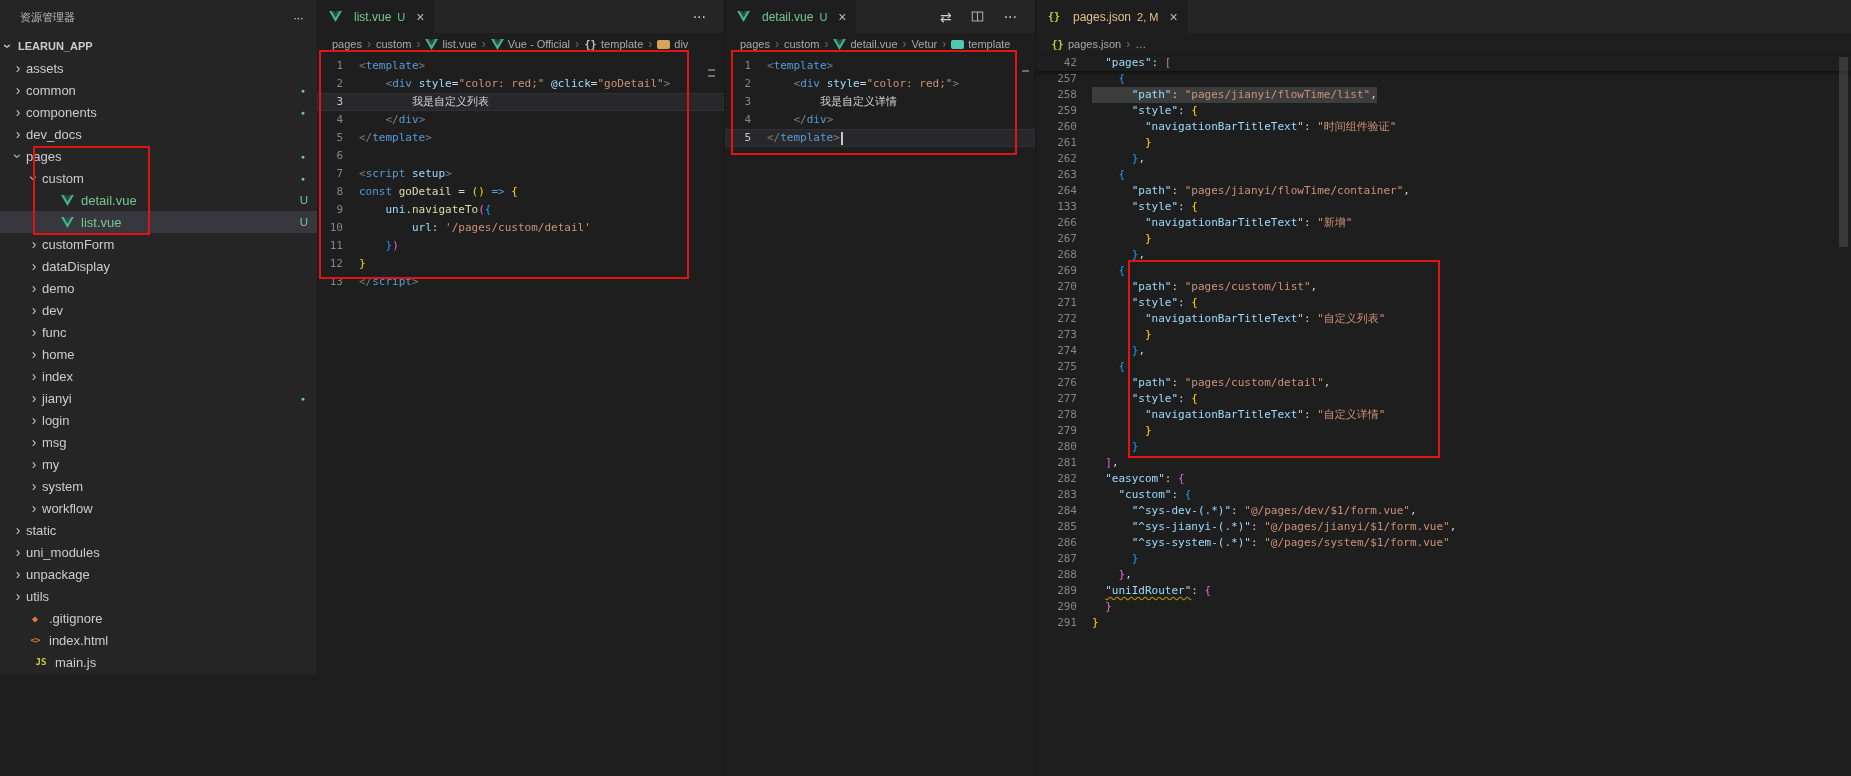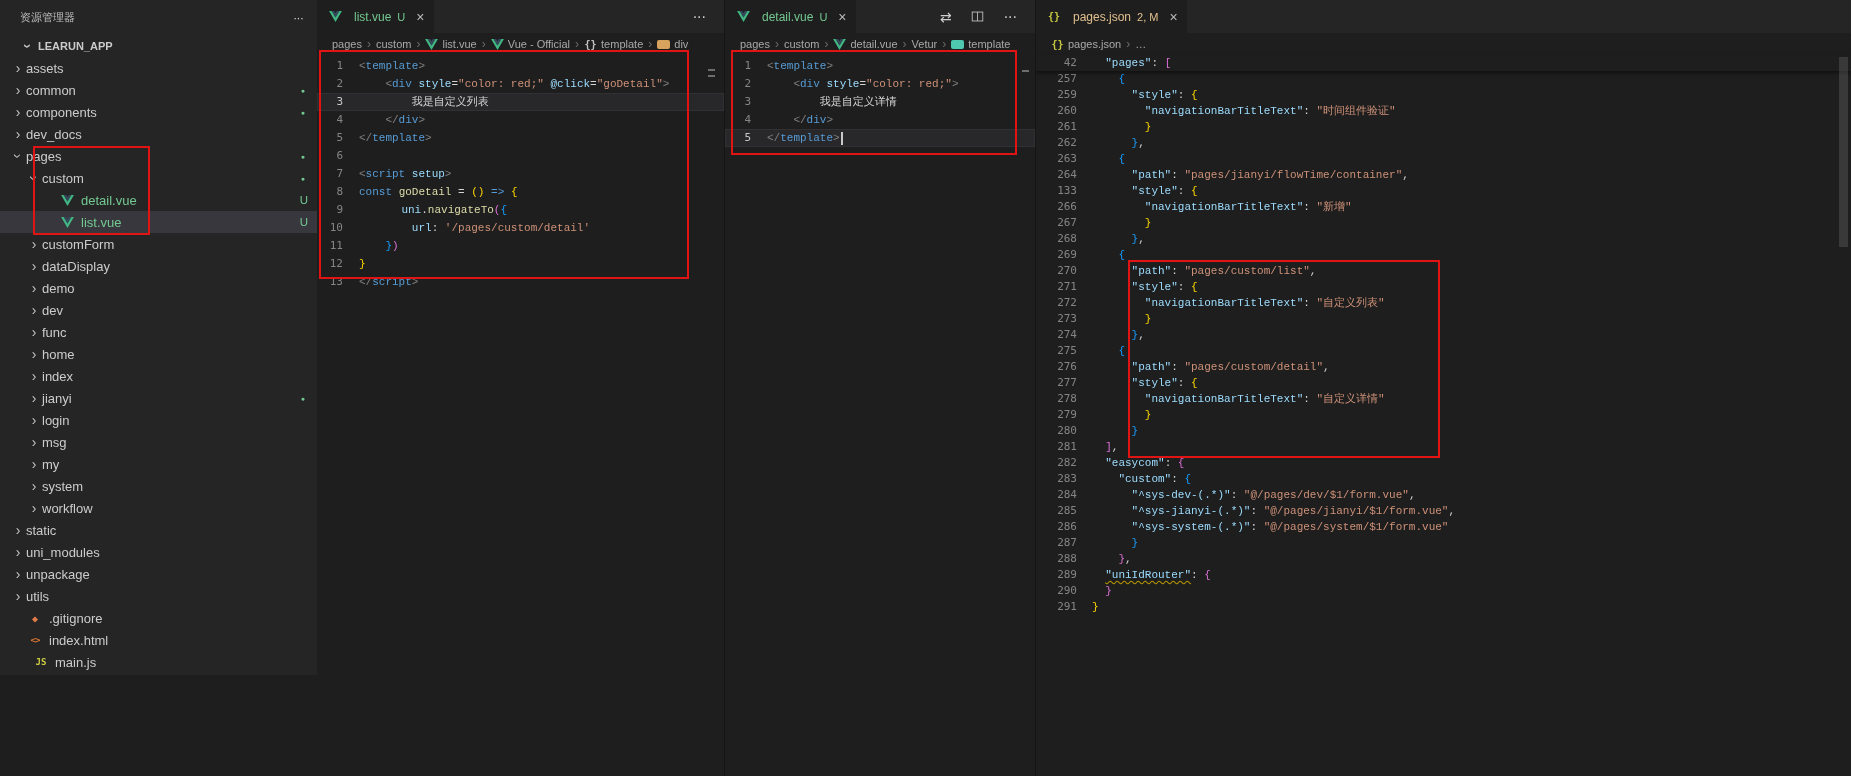--- a/index.html
+++ b/index.html
@@ -4,21 +4,21 @@
 <style>
   *{box-sizing:border-box;}
   html,body{margin:0;padding:0;width:1851px;height:776px;}
   body{background:#1e1e1e;font-family:"Liberation Sans","DejaVu Sans",sans-serif;color:#cccccc;overflow:hidden;}
   .app{position:relative;width:1851px;height:776px;overflow:hidden;background:#1e1e1e;}
 
   
   .sidebar{position:absolute;left:0;top:0;width:317px;height:675px;background:#252526;overflow:hidden;}
   .sb-header{height:35px;display:flex;align-items:center;padding:0 14px 0 20px;font-size:11px;color:#bbbbbb;}
   .sb-more{margin-left:auto;color:#cccccc;font-size:13px;letter-spacing:-1px;cursor:pointer;}
-  .sb-section{height:22px;display:flex;align-items:center;font-weight:bold;font-size:11px;color:#cccccc;padding-left:20px;gap:2px;}
+  .sb-section{height:22px;display:flex;align-items:center;font-weight:bold;font-size:11px;color:#cccccc;padding-left:0;gap:2px;}
   .tree{font-size:13px;}
   .trow{height:22px;display:flex;align-items:center;color:#cccccc;cursor:pointer;}
   .trow.selected{background:#37373d;}
   .chev{display:inline-block;width:16px;text-align:center;color:#c5c5c5;font-size:14px;flex:0 0 16px;}
   .chev.expanded{transform:rotate(90deg);}
   .chev-slot{display:inline-block;width:16px;flex:0 0 16px;}
   .fi{display:inline-flex;align-items:center;justify-content:center;width:16px;height:16px;flex:0 0 16px;margin-right:5px;font-family:"DejaVu Sans Mono",monospace;}
   .tree .fi{width:18px;flex:0 0 18px;}
   .fi-json,.fi-braces{color:#cbcb41;font-size:10px;font-weight:bold;}
   .fi-braces{color:#c5c5c5;}
@@ -55,29 +55,29 @@
   .bc-sep{color:#6a6a6a;font-size:12px;}
 
   .editor{position:relative;font-family:"DejaVu Sans Mono","Liberation Mono",monospace;font-size:11px;}
   .pane1 .editor,.pane2 .editor{padding-top:2px;}
   .line{display:flex;white-space:pre;}
   .pane1 .line,.pane2 .line{height:18px;line-height:18px;}
   .pane3 .line{height:16px;line-height:16px;}
   .gutter{flex:0 0 auto;text-align:right;color:#858585;user-select:none;}
   .pane1 .gutter,.pane2 .gutter{width:42px;padding-right:16px;}
   .pane3 .gutter{width:56px;padding-right:15px;}
-  .code{display:inline-block;font-family:Liberation Mono, monospace;}
+  .code{display:inline-block;}
   .line.cur{background:#28282b;box-shadow:inset 0 0 0 1px #313134;}
   .line.cur .gutter{color:#c6c6c6;}
   .line.sel .code{background:rgba(90,93,94,0.5);}
   .line.sticky{background:#1e1e1e;box-shadow:0 2px 4px rgba(0,0,0,0.5);position:relative;z-index:5;}
   .caret{display:inline-block;width:2px;height:13px;background:#c8c8c8;vertical-align:middle;margin-left:1px;}
 
   .tk-t{color:#569cd6;} .tk-a{color:#9cdcfe;} .tk-s{color:#ce9178;} .tk-p{color:#808080;}
-  .tk-d{color:#d4d4d4;} .tk-k{color:#569cd6;} .tk-f{color:#dcdcaa;} .tk-v{color:#9cdcfe;margin-left:16px;}
+  .tk-d{color:#d4d4d4;} .tk-k{color:#569cd6;} .tk-f{color:#dcdcaa;} .tk-v{color:#9cdcfe;}
   .tk-b1{color:#ffd700;} .tk-b2{color:#da70d6;} .tk-b3{color:#179fff;}
   .tk-w{color:#9cdcfe;text-decoration:underline wavy #b89500;text-underline-offset:2px;}
 
   
   .ann{position:absolute;border:2px solid var(--annotation);z-index:30;pointer-events:none;}
   .ann1{left:33px;top:146px;width:117px;height:89px;}
   .ann2{left:319px;top:50px;width:370px;height:229px;}
   .ann3{left:731px;top:50px;width:286px;height:105px;}
   .ann4{left:1128px;top:260px;width:312px;height:198px;}
   .ov{position:absolute;width:7px;height:2px;background:#6d6d6d;z-index:6;}
@@ -408,20 +408,21 @@
             <span class="bc-label">pages.json</span>
           </span>
           <span class="bc-sep">›</span>
           <span class="bc-item">
             <span class="bc-label">…</span>
           </span>
         </div>
         <div class="editor">
           <div class="line sticky"><span class="gutter">42</span><span class="code"><span class="tk-d">  </span><span class="tk-a">"pages"</span><span class="tk-d">: </span><span class="tk-b2">[</span></span></div>
           <div class="line"><span class="gutter">257</span><span class="code"><span class="tk-d">    </span><span class="tk-b3">{</span></span></div>
+          <div class="line sel"><span class="gutter">258</span><span class="code"><span class="tk-d">      </span><span class="tk-a">"path"</span><span class="tk-d">: </span><span class="tk-s">"pages/jianyi/flowTime/list"</span><span class="tk-d">,</span></span></div>
           <div class="line"><span class="gutter">259</span><span class="code"><span class="tk-d">      </span><span class="tk-a">"style"</span><span class="tk-d">: </span><span class="tk-b1">{</span></span></div>
           <div class="line"><span class="gutter">260</span><span class="code"><span class="tk-d">        </span><span class="tk-a">"navigationBarTitleText"</span><span class="tk-d">: </span><span class="tk-s">"时间组件验证"</span></span></div>
           <div class="line"><span class="gutter">261</span><span class="code"><span class="tk-d">        </span><span class="tk-b1">}</span></span></div>
           <div class="line"><span class="gutter">262</span><span class="code"><span class="tk-d">      </span><span class="tk-b3">}</span><span class="tk-d">,</span></span></div>
           <div class="line"><span class="gutter">263</span><span class="code"><span class="tk-d">    </span><span class="tk-b3">{</span></span></div>
           <div class="line"><span class="gutter">264</span><span class="code"><span class="tk-d">      </span><span class="tk-a">"path"</span><span class="tk-d">: </span><span class="tk-s">"pages/jianyi/flowTime/container"</span><span class="tk-d">,</span></span></div>
           <div class="line"><span class="gutter">133</span><span class="code"><span class="tk-d">      </span><span class="tk-a">"style"</span><span class="tk-d">: </span><span class="tk-b1">{</span></span></div>
           <div class="line"><span class="gutter">266</span><span class="code"><span class="tk-d">        </span><span class="tk-a">"navigationBarTitleText"</span><span class="tk-d">: </span><span class="tk-s">"新增"</span></span></div>
           <div class="line"><span class="gutter">267</span><span class="code"><span class="tk-d">        </span><span class="tk-b1">}</span></span></div>
           <div class="line"><span class="gutter">268</span><span class="code"><span class="tk-d">      </span><span class="tk-b3">}</span><span class="tk-d">,</span></span></div>

